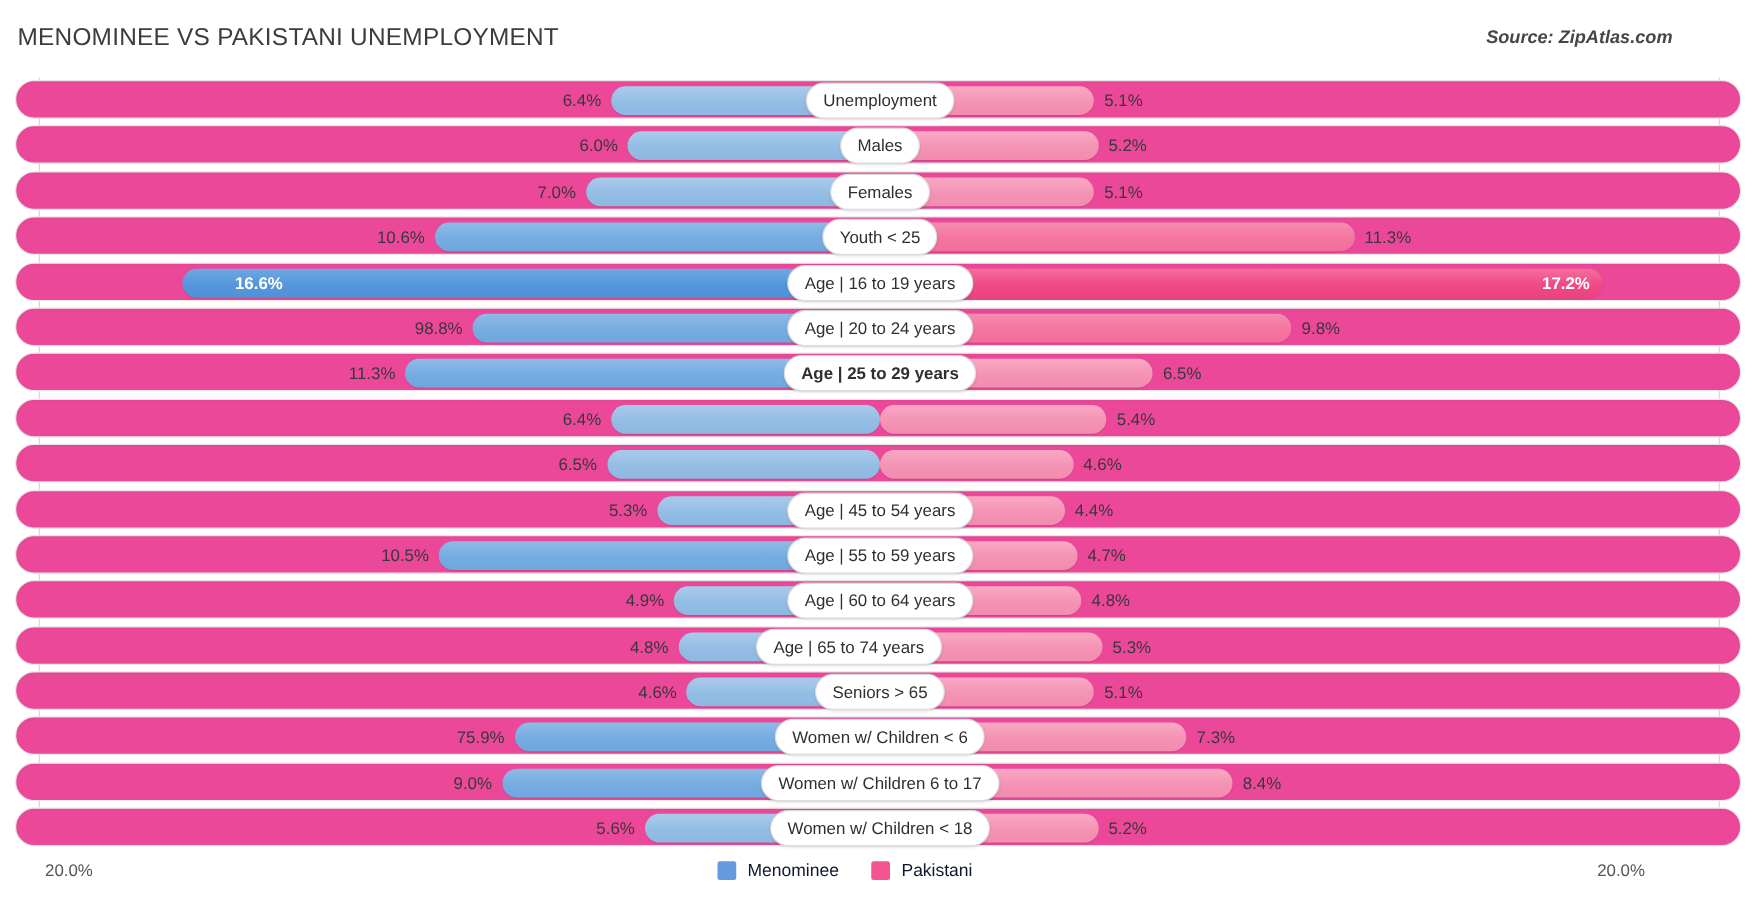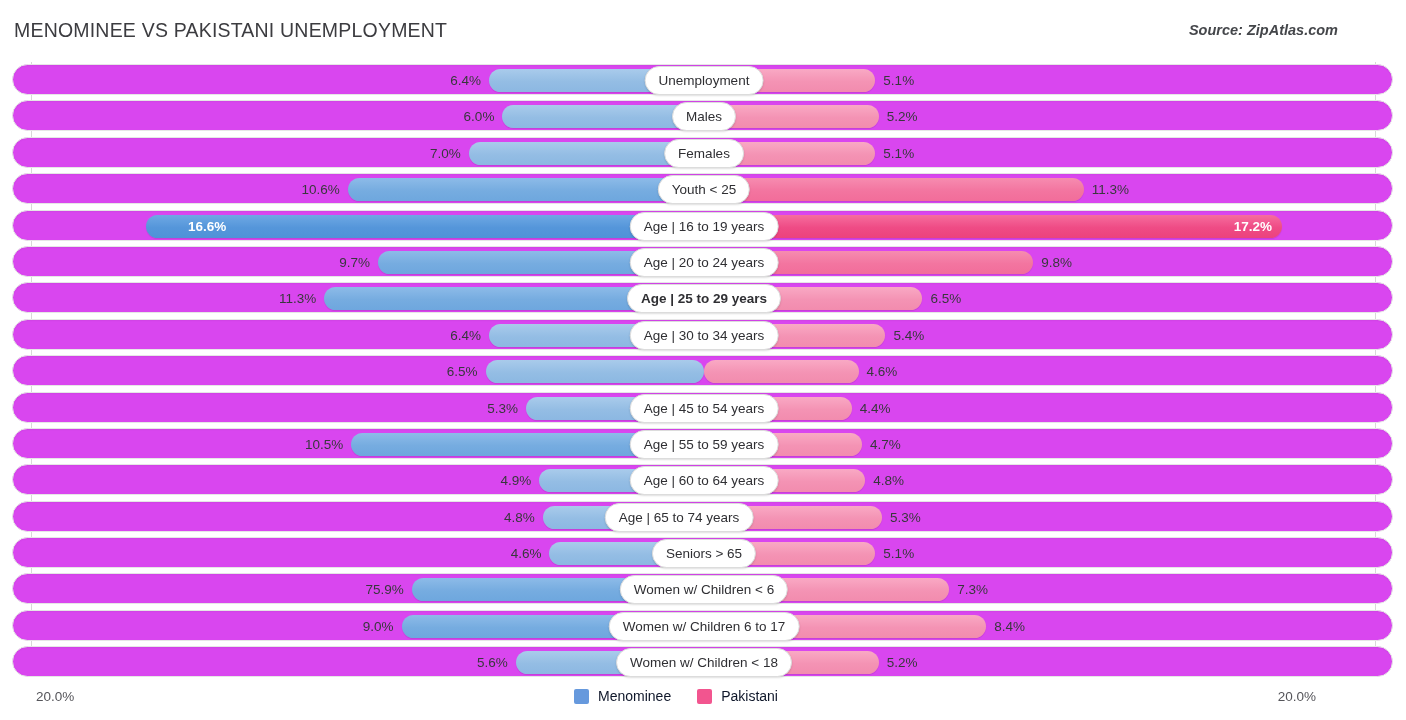--- a/index.html
+++ b/index.html
@@ -66,21 +66,21 @@
   }
 
   .row {
     position: relative;
     height: 31px;
     margin-bottom: 5.4px;
   }
   .track {
     position: absolute;
     left: 12px; right: 13px; top: 0; bottom: 0;
-    background: #d946ef;
+    background: #ec4899;
     border: 1px solid #e6e6e6;
     border-radius: 16px;
     box-shadow: inset 0 1px 2px rgba(0,0,0,0.045);
   }
 
   
   .bar {
     position: absolute;
     top: 4px;
     height: 23px;
@@ -239,41 +239,40 @@
             <div class="bar right hi" style="left: 691px; width: 577.92px;"></div>
             <div class="val l inside" style="left: 143.24px; width: 70px; text-align: right;">16.6%</div>
             <div class="val r inside" style="left: 1206.92px; width: 52px; text-align: right;">17.2%</div>
             <div class="pill" style="left: 691px;">Age | 16 to 19 years</div>
           </div>
         </div>
         <div class="row">
           <div class="track">
             <div class="bar left mid" style="left: 365.08px; width: 325.92px;"></div>
             <div class="bar right mid" style="left: 691px; width: 329.28px;"></div>
-            <div class="val l" style="left: 307.08px; width: 50px;">9.7%</div>
+            <div class="val l" style="left: 307.08px; width: 50px;">98.8%</div>
             <div class="val r" style="left: 1028.28px; width: 60px;">9.8%</div>
             <div class="pill" style="left: 691px;">Age | 20 to 24 years</div>
           </div>
         </div>
         <div class="row">
           <div class="track">
             <div class="bar left mid" style="left: 311.32px; width: 379.68px;"></div>
             <div class="bar right " style="left: 691px; width: 218.4px;"></div>
             <div class="val l" style="left: 253.32px; width: 50px;">11.3%</div>
             <div class="val r" style="left: 917.4px; width: 60px;">6.5%</div>
             <div class="pill" style="left: 691px; font-weight: bold;">Age | 25 to 29 years</div>
           </div>
         </div>
         <div class="row">
           <div class="track">
             <div class="bar left " style="left: 475.96px; width: 215.04px;"></div>
             <div class="bar right " style="left: 691px; width: 181.44px;"></div>
             <div class="val l" style="left: 417.96px; width: 50px;">6.4%</div>
             <div class="val r" style="left: 880.44px; width: 60px;">5.4%</div>
-            <div class="pill" style="left: 691px;">Age | 30 to 34 years</div>
           </div>
         </div>
         <div class="row">
           <div class="track">
             <div class="bar left " style="left: 472.6px; width: 218.4px;"></div>
             <div class="bar right " style="left: 691px; width: 154.56px;"></div>
             <div class="val l" style="left: 414.6px; width: 50px;">6.5%</div>
             <div class="val r" style="left: 853.56px; width: 60px;">4.6%</div>
           </div>
         </div>

